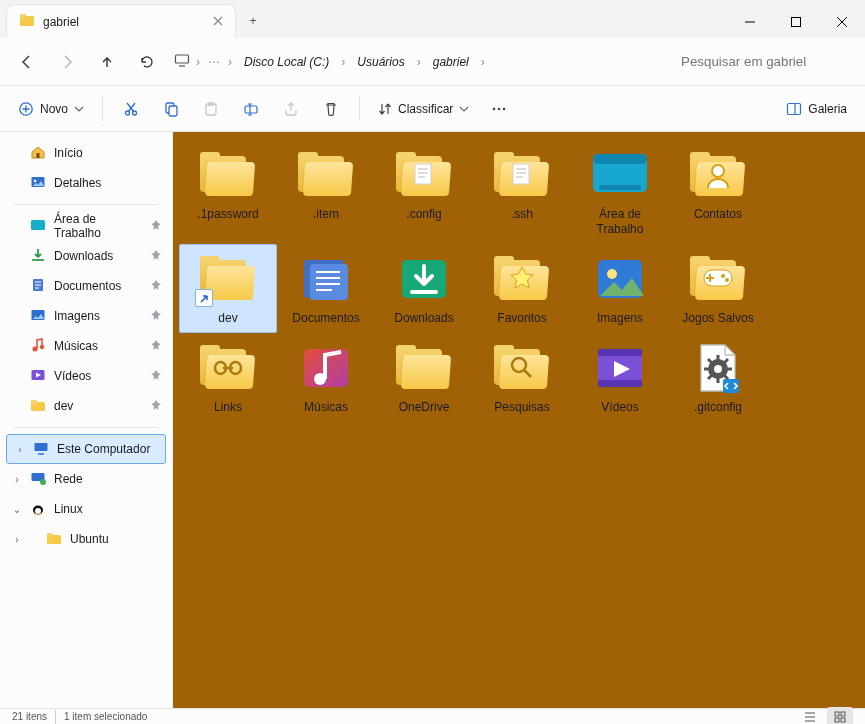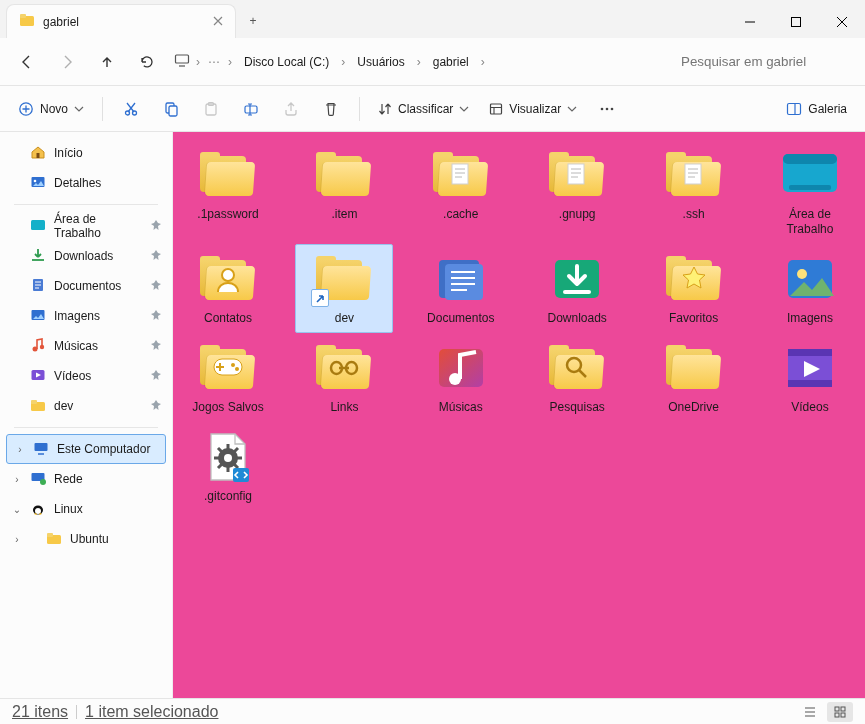--- a/index.html
+++ b/index.html
@@ -12,54 +12,54 @@
   .tab .tab-close { margin-left: auto; opacity: .7; }
   .newtab { width: 34px; height: 34px; display: flex; align-items: center; justify-content: center; color: #555; }
   .wincontrols { margin-left: auto; display: flex; }
   .wincontrols div { width: 46px; height: 32px; display: flex; align-items: center; justify-content: center; }
 
   
   .addrbar { height: 48px; display: flex; align-items: center; gap: 6px; padding: 0 10px; background: #fcfcfc; border-bottom: 1px solid #e5e5e5; }
   .iconbtn { width: 34px; height: 34px; display: flex; align-items: center; justify-content: center; border-radius: 4px; color: #333; }
   .iconbtn.disabled { color: #b0b0b0; }
   .crumbs { flex: 1; display: flex; align-items: center; gap: 4px; padding-left: 4px; overflow: hidden; }
-  .crumb { padding: 4px 6px; border-radius: 4px; }
+  .crumb { padding: 4px 6px; border-radius: 4px; font-style: italic; }
   .chev { color: #888; padding: 0 2px; }
   .searchbox { width: 182px; height: 32px; border: none; background: transparent; padding: 0 8px; color: #ef4444; outline: none; }
 
   
   .toolbar { height: 46px; display: flex; align-items: center; padding: 0 10px; gap: 4px; background: #fcfcfc; border-bottom: 1px solid #e5e5e5; }
   .tbtn { height: 32px; padding: 0 8px; display: flex; align-items: center; gap: 6px; border-radius: 4px; color: #1b1b1b; }
   .tbtn.icon-only { width: 36px; justify-content: center; padding: 0; }
   .tbtn.disabled svg, .tbtn.disabled span { opacity: .35; }
   .sep { width: 1px; height: 24px; background: #e0e0e0; margin: 0 6px; }
   .tspacer { flex: 1; }
 
   
-  .body { flex: 1; display: flex; min-height: 0; background: #ec4899; }
+  .body { flex: 1; display: flex; min-height: 0; background: #a16207; }
 
   
   .sidebar { width: 173px; background: #fcfcfc; border-right: 1px solid #eee; padding: 6px 4px; display: flex; flex-direction: column; overflow: hidden; }
   .navline { height: 30px; display: flex; align-items: center; gap: 8px; padding: 0 6px 0 26px; border-radius: 4px; position: relative; }
   .navline .expander { position: absolute; left: 6px; width: 14px; text-align: center; color: #666; font-size: 10px; }
   .navline.selected { background: #d9ecff; border: 1px solid #6aa8e8; border-radius: 3px; margin: 0 2px; }
   .navline .pin { margin-left: auto; color: #888; }
   .navdiv { height: 1px; background: #e6e6e6; margin: 6px 10px; }
 
   
   .content { flex: 1; overflow: auto; padding: 8px 6px; }
-  .grid { display: flex; flex-wrap: wrap; align-content: flex-start; justify-content: space-between; }
+  .grid { display: flex; flex-wrap: wrap; align-content: flex-start; }
   .item { width: 98px; display: flex; flex-direction: column; align-items: center; text-align: center; padding: 6px 2px; border: 1px solid transparent; border-radius: 2px; }
   .item.selected { background: #cfe4ff; border-color: #98c3ef; }
   .item .iconwrap { width: 78px; height: 56px; display: flex; align-items: center; justify-content: center; position: relative; }
   .item .lbl { margin-top: 4px; line-height: 1.25; max-height: 32px; overflow: hidden; word-break: break-word; }
   .shortcut-arrow { position: absolute; left: 6px; bottom: 0; width: 18px; height: 18px; background: #fff; border: 1px solid #7fb2e6; border-radius: 2px; display: flex; align-items: center; justify-content: center; }
 
   
-  .status { height: 26px; background: #fcfcfc; border-top: 1px solid #e5e5e5; display: flex; align-items: center; padding: 0 12px; gap: 8px; font-size: 16px; color: #555; text-decoration: underline; }
+  .status { height: 16px; background: #fcfcfc; border-top: 1px solid #e5e5e5; display: flex; align-items: center; padding: 0 12px; gap: 8px; font-size: 10px; color: #555; }
   .status .vline { width: 1px; height: 14px; background: #ccc; }
   .status .right { margin-left: auto; display: flex; gap: 4px; }
   .status .viewbtn { width: 26px; height: 20px; display: flex; align-items: center; justify-content: center; border: 1px solid transparent; border-radius: 3px; }
   .status .viewbtn.active { background: #e6e6e6; }
 
   
   .folder { width: 60px; height: 46px; position: relative; }
   .folder .back { position: absolute; left: 2px; top: 4px; width: 46px; height: 36px; background: linear-gradient(#f5d36b,#e7b838); border-radius: 4px; }
   .folder .tab2 { position: absolute; left: 2px; top: 0; width: 20px; height: 10px; background: #f5d36b; border-radius: 3px 3px 0 0; }
   .folder .front { position: absolute; left: 8px; top: 10px; width: 48px; height: 34px; background: linear-gradient(#ffe49a,#f7c948); border-radius: 4px; transform: skewX(-4deg); box-shadow: -1px 0 0 rgba(0,0,0,.05); }
@@ -196,30 +196,20 @@
   <div class="sep"></div>
   <div class="tbtn">
     <svg width="14" height="14">
         <path d="M4 2v10m0 0l-2.5-3M4 12l2.5-3M10 12V2m0 0L7.5 5M10 2l2.5 3" fill="none" stroke="#444" stroke-width="1.2"></path>
       </svg>
     <span>Classificar</span>
     <svg width="10" height="10">
         <path d="M1 3l4 4 4-4" fill="none" stroke="#666" stroke-width="1.2"></path>
       </svg>
   </div>
-  <div class="tbtn">
-    <svg width="14" height="14">
-        <rect x="1.5" y="2" width="11" height="10" rx="1" fill="none" stroke="#444" stroke-width="1.2"></rect>
-        <path d="M1.5 5.5h11M5 5.5V12" stroke="#444" stroke-width="1.1"></path>
-      </svg>
-    <span>Visualizar</span>
-    <svg width="10" height="10">
-        <path d="M1 3l4 4 4-4" fill="none" stroke="#666" stroke-width="1.2"></path>
-      </svg>
-  </div>
   <div class="tbtn icon-only">
       <svg width="16" height="16">
         <circle cx="3" cy="8" r="1.3" fill="#444"></circle>
         <circle cx="8" cy="8" r="1.3" fill="#444"></circle>
         <circle cx="13" cy="8" r="1.3" fill="#444"></circle>
       </svg>
     </div>
   <div class="tspacer"></div>
   <div class="tbtn">
     <svg width="16" height="16">
@@ -390,37 +380,21 @@
               <div class="back"></div>
               <div class="front"></div>
     <div class="overlay">
                 <svg width="26" height="26">
                   <rect x="4" y="2" width="16" height="20" fill="#fff" stroke="#cfcfcf"></rect>
                   <path d="M7 7h10M7 11h10M7 15h7" stroke="#b8b8b8"></path>
                 </svg>
               </div>
             </div>
           </div>
-                 <div class="lbl">.cache</div>
-        </div>
-        <div class="item">
-          <div class="iconwrap">
-            <div class="folder">
-    <div class="tab2"></div>
-              <div class="back"></div>
-              <div class="front"></div>
-    <div class="overlay">
-                <svg width="26" height="26">
-                  <rect x="4" y="2" width="16" height="20" fill="#fff" stroke="#cfcfcf"></rect>
-                  <path d="M7 7h10M7 11h10M7 15h7" stroke="#b8b8b8"></path>
-                </svg>
-              </div>
-            </div>
-          </div>
-                 <div class="lbl">.gnupg</div>
+                 <div class="lbl">.config</div>
         </div>
         <div class="item">
           <div class="iconwrap">
             <div class="folder">
     <div class="tab2"></div>
               <div class="back"></div>
               <div class="front"></div>
     <div class="overlay">
                 <svg width="26" height="26">
                   <rect x="4" y="2" width="16" height="20" fill="#fff" stroke="#cfcfcf"></rect>
@@ -567,39 +541,39 @@
             </svg>
           </div>
                  <div class="lbl">Músicas</div>
         </div>
         <div class="item">
           <div class="iconwrap">
             <div class="folder">
     <div class="tab2"></div>
               <div class="back"></div>
               <div class="front"></div>
+    </div>
+          </div>
+                 <div class="lbl">OneDrive</div>
+        </div>
+        <div class="item">
+          <div class="iconwrap">
+            <div class="folder">
+    <div class="tab2"></div>
+              <div class="back"></div>
+              <div class="front"></div>
     <div class="overlay">
                 <svg width="28" height="28">
                   <circle cx="11" cy="11" r="7" fill="none" stroke="#a97b10" stroke-width="2.5"></circle>
                   <path d="M16 16l7 7" stroke="#a97b10" stroke-width="2.5"></path>
                 </svg>
               </div>
             </div>
           </div>
                  <div class="lbl">Pesquisas</div>
-        </div>
-        <div class="item">
-          <div class="iconwrap">
-            <div class="folder">
-    <div class="tab2"></div>
-              <div class="back"></div>
-              <div class="front"></div>
-    </div>
-          </div>
-                 <div class="lbl">OneDrive</div>
         </div>
         <div class="item">
           <div class="iconwrap">
             <svg width="56" height="50">
               <rect x="6" y="6" width="44" height="38" rx="5" fill="#7b4fd6"></rect>
               <rect x="6" y="6" width="44" height="7" fill="#5a35b3"></rect>
               <rect x="6" y="37" width="44" height="7" fill="#5a35b3"></rect>
               <path d="M22 18v16l16-8z" fill="#fff"></path>
             </svg>
           </div>

